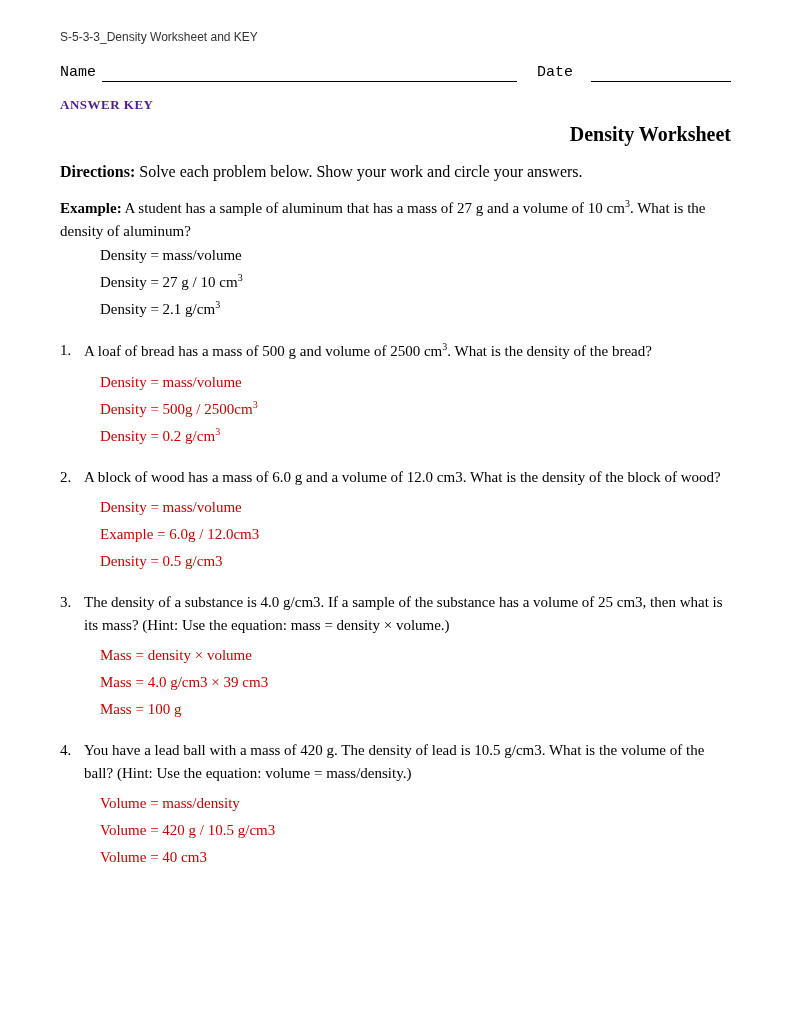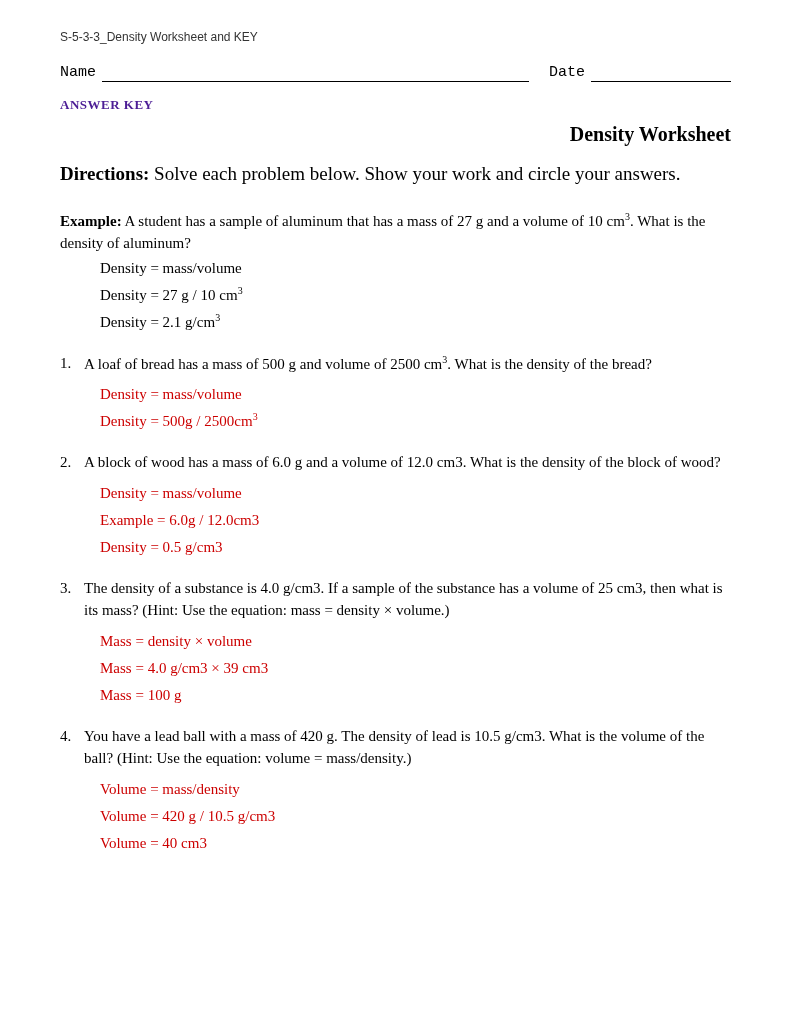--- a/index.html
+++ b/index.html
@@ -37,21 +37,21 @@
     }
 
     .name-line {
       flex: 1;
       border-bottom: 1px solid #000;
       margin-right: 20px;
       height: 18px;
     }
 
     .date-label {
-      margin-right: 6px;
+      margin-right: 18px;
     }
 
     .date-line {
       width: 140px;
       border-bottom: 1px solid #000;
       height: 18px;
     }
 
     .answer-key {
       color: #4c1d95;
@@ -62,22 +62,22 @@
     }
 
     .worksheet-title {
       text-align: right;
       font-size: 20px;
       font-weight: bold;
       margin-bottom: 14px;
     }
 
     .directions {
-      margin-bottom: 20px;
-      font-size: 19px;
+      margin-bottom: 12px;
+      font-size: 16px;
       line-height: 1.5;
     }
 
     .directions-label {
       font-weight: bold;
     }
 
     .example-block {
       margin-bottom: 16px;
     }
@@ -168,20 +168,21 @@
   <div class="problem-item">
     <div class="problem-number">
       <span class="num">1.</span>
       <span class="problem-text">
         A loaf of bread has a mass of 500 g and volume of 2500 cm<sup>3</sup>. What is the density of the bread?
       </span>
     </div>
     <div class="answer-block">
       <div>Density = mass/volume</div>
       <div>Density = 500g / 2500cm<sup>3</sup></div>
+      <div>Density = 0.2 g/cm<sup>3</sup></div>
     </div>
   </div>
 
   <div class="problem-item">
     <div class="problem-number">
       <span class="num">2.</span>
       <span class="problem-text">
         A block of wood has a mass of 6.0 g and a volume of 12.0 cm3. What is the density of the block of wood?
       </span>
     </div>

